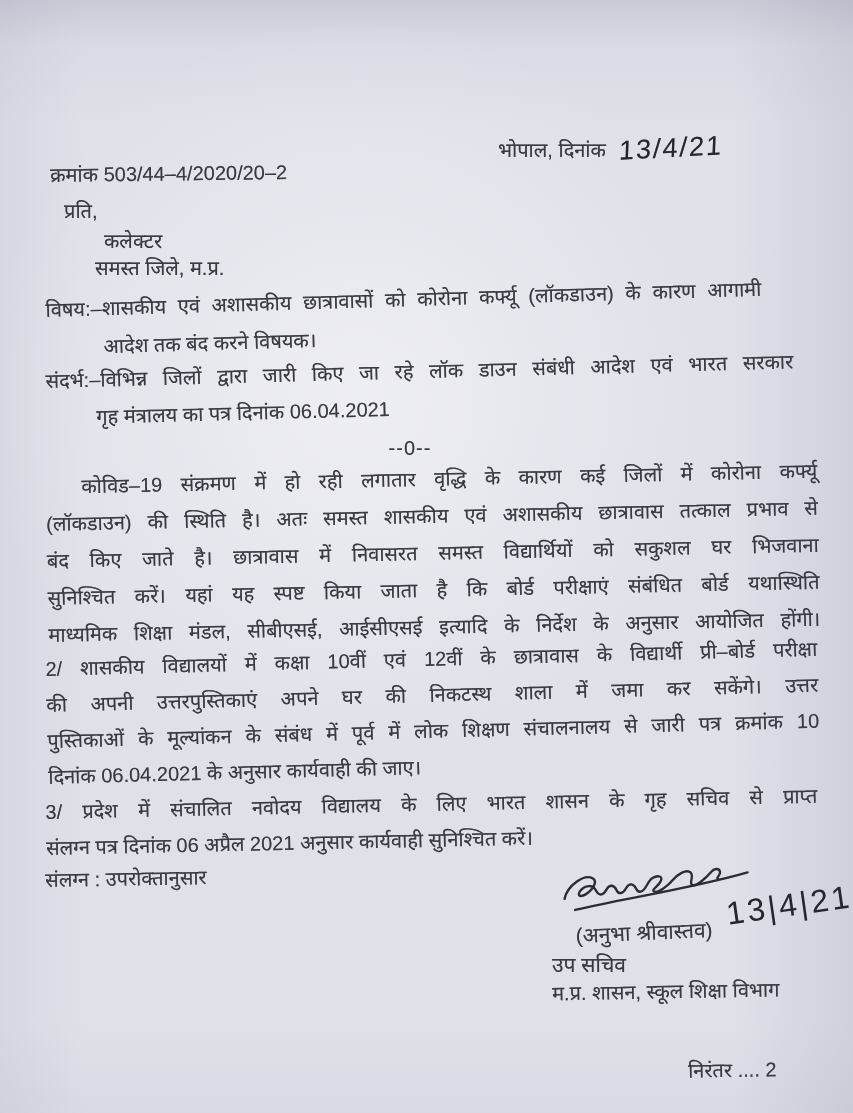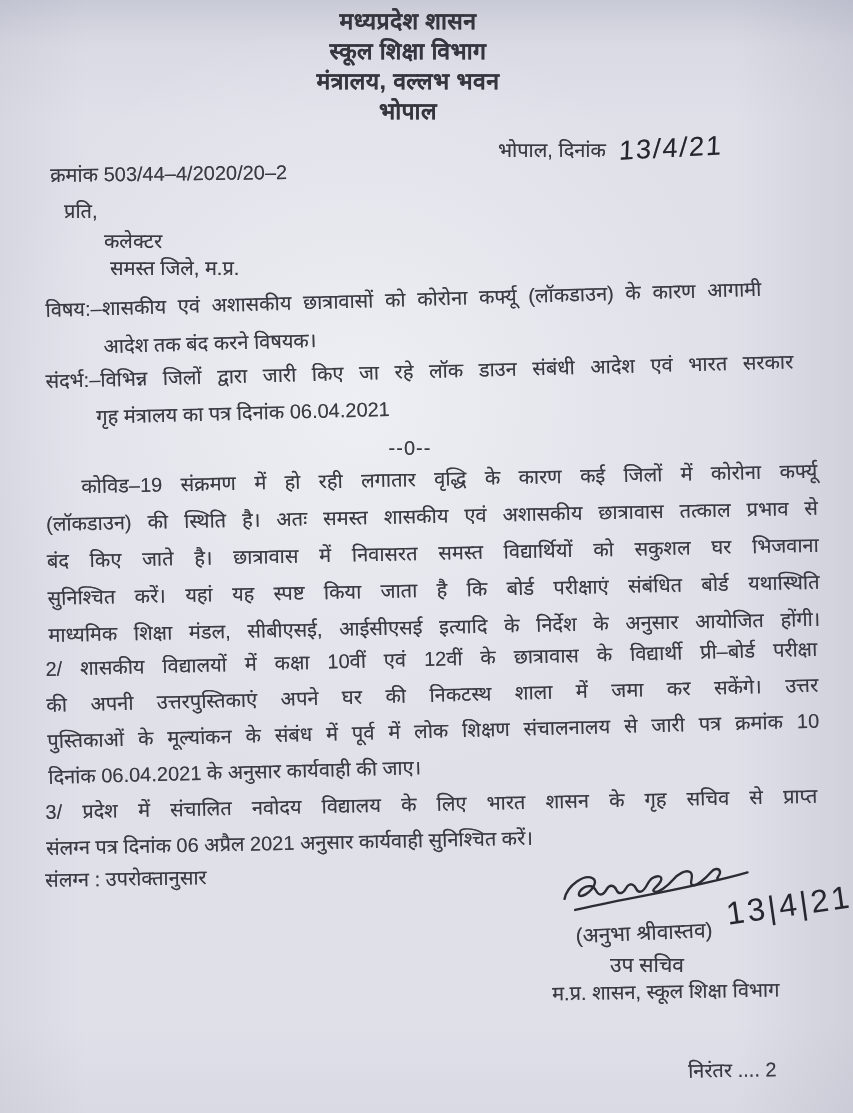--- a/index.html
+++ b/index.html
@@ -43,21 +43,21 @@
     color: #26262e;
     letter-spacing: 2px;
     transform: rotate(-3deg) skewX(-5deg);
     font-weight: 500;
   }
   .place-date .hw { margin-left: 8px; }
 
   .ref-number { top: 161px; left: 50px; transform: rotate(-0.7deg); transform-origin: 0 0; }
   .to-label   { top: 197px; left: 64px; }
   .recipient1 { top: 227px; left: 104px; }
-  .recipient2 { top: 254px; left: 110px; }
+  .recipient2 { top: 254px; left: 95px; }
 
   .subject { top: 291px; left: 45px; width: 716px; line-height: 38px;
              transform: rotate(-1.7deg); transform-origin: 0 0; }
   .subject .l1 { padding-left: 57px; }
 
   .reference { top: 363px; left: 45px; width: 748px; line-height: 37px;
                transform: rotate(-1.5deg); transform-origin: 0 0; }
   .reference .l1 { padding-left: 50px; }
 
   .separator { top: 437px; left: 0; width: 820px; text-align: center; letter-spacing: 1px; }
@@ -75,37 +75,31 @@
   .enclosure { top: 866px; left: 45px; transform: rotate(-1deg); transform-origin: 0 0; }
 
   .sig-scrawl { top: 860px; left: 550px; width: 206px; height: 62px;
                 transform: rotate(-4deg); transform-origin: 0 0; }
 
   .sign-name { top: 921px; left: 575px; font-size: 21px;
                transform: rotate(-2.5deg); transform-origin: 0 0; white-space: nowrap; }
   .sign-date { top: 896px; left: 724px; font-size: 32px; letter-spacing: 3px;
                transform: rotate(-8deg); transform-origin: 0 0; }
 
-  .designation { top: 950px; left: 552px; width: 190px; text-align: center; font-size: 21px; }
+  .designation { top: 950px; left: 552px; width: 190px; text-align: left; font-size: 21px; }
   .department  { top: 980px; left: 518px; width: 295px; text-align: center;
                  transform: rotate(-1deg); transform-origin: 0 0; white-space: nowrap; }
 
   .continuation { top: 1056px; left: 688px; transform: rotate(-1deg); }
 </style>
 </head>
 <body>
 
 <div class="page">
 
-  <header class="blk letterhead">
-    <div class="line">मध्यप्रदेश शासन</div>
-    <div class="line">स्कूल शिक्षा विभाग</div>
-    <div class="line">मंत्रालय, वल्लभ भवन</div>
-    <div class="line">भोपाल</div>
-  </header>
 
   <div class="blk body-text place-date">
     <span>भोपाल, दिनांक</span>
     <span class="hw">13/4/21</span>
   </div>
 
   <div class="blk body-text ref-number">क्रमांक 503/44–4/2020/20–2</div>
   <div class="blk body-text to-label">प्रति,</div>
   <div class="blk body-text recipient1">कलेक्टर</div>
   <div class="blk body-text recipient2">समस्त जिले, म.प्र.</div>

